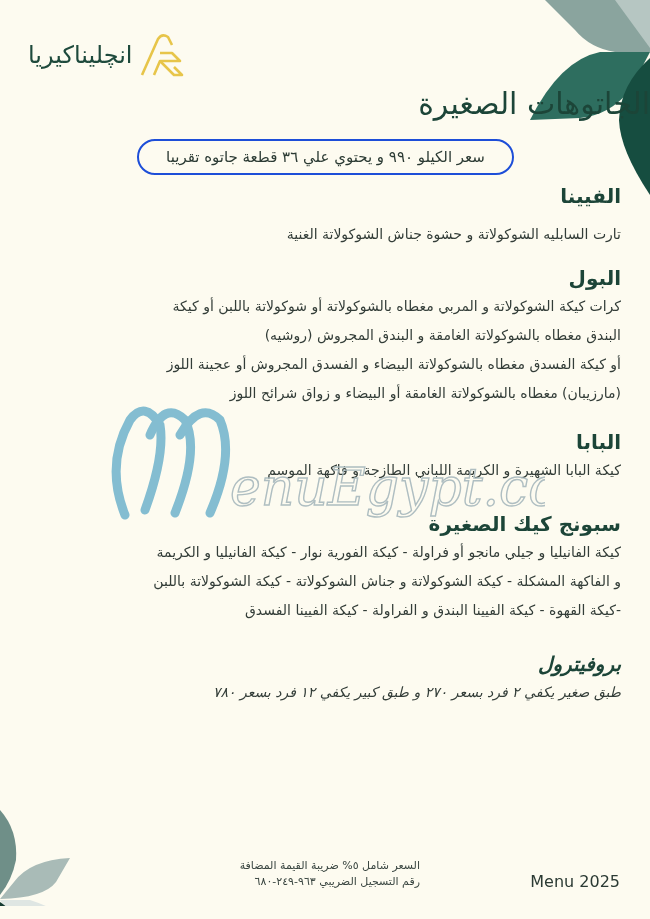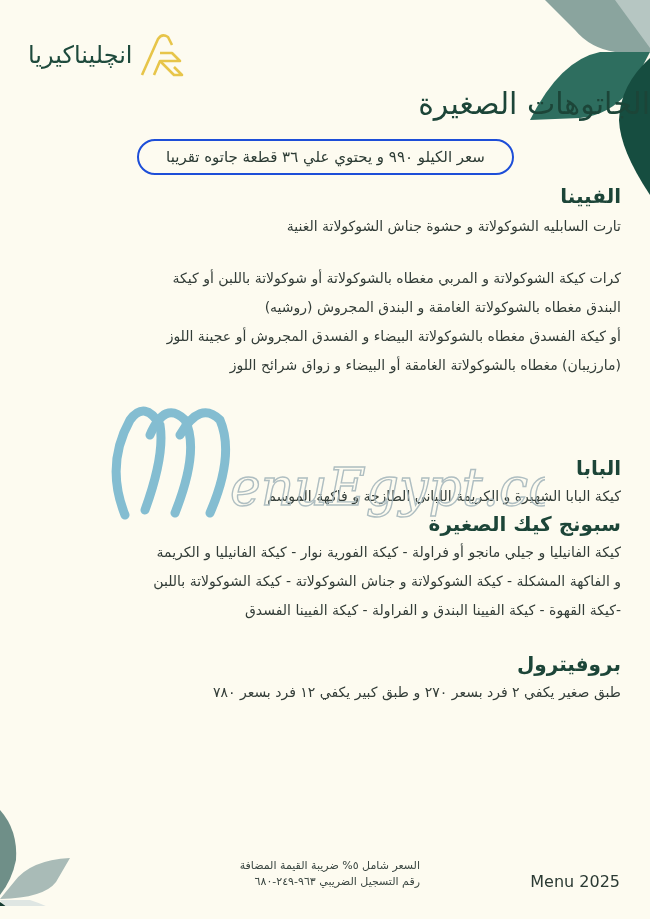--- a/index.html
+++ b/index.html
@@ -89,51 +89,52 @@
   </div>
 
   <h1 class="title">الجاتوهات الصغيرة</h1>
 
   <div class="pill">
     <span>سعر الكيلو ٩٩٠ و يحتوي علي ٣٦ قطعة جاتوه تقريبا</span>
   </div>
 
   <div class="section" style="top:182px;">
     <div class="sec-title">الفيينا</div>
-    <div class="sec-body" style="margin-top:2px;">
+    <div class="sec-body" style="margin-top:10px;">
       <p>تارت السابليه الشوكولاتة و حشوة جناش الشوكولاتة الغنية</p>
     </div>
   </div>
 
   <div class="section" style="top:264px;">
+    <div class="sec-title">البول</div>
     <div class="sec-body">
       <p>كرات كيكة الشوكولاتة و المربي مغطاه بالشوكولاتة أو شوكولاتة باللبن أو كيكة</p>
       <p>البندق مغطاه بالشوكولاتة الغامقة و البندق المجروش (روشيه)</p>
       <p>أو كيكة الفسدق مغطاه بالشوكولاتة البيضاء و الفسدق المجروش أو عجينة اللوز</p>
       <p>(مارزيبان) مغطاه بالشوكولاتة الغامقة أو البيضاء و زواق شرائح اللوز</p>
     </div>
   </div>
 
-  <div class="section" style="top:428px;margin-top:26px;">
+  <div class="section" style="top:428px;">
     <div class="sec-title">البابا</div>
     <div class="sec-body">
       <p>كيكة البابا الشهيرة و الكريمة اللباني الطازجة و فاكهة الموسم</p>
     </div>
   </div>
 
   <div class="section" style="top:510px;">
     <div class="sec-title">سبونج كيك الصغيرة</div>
     <div class="sec-body">
       <p>كيكة الفانيليا و جيلي مانجو أو فراولة - كيكة الفورية نوار - كيكة الفانيليا و الكريمة</p>
       <p>و الفاكهة المشكلة - كيكة الشوكولاتة و جناش الشوكولاتة - كيكة الشوكولاتة باللبن</p>
       <p>-كيكة القهوة - كيكة الفيينا البندق و الفراولة - كيكة الفيينا الفسدق</p>
     </div>
   </div>
 
-  <div class="section" style="top:650px;">
+  <div class="section" style="top:650px;font-style:italic;">
     <div class="sec-title">بروفيترول</div>
     <div class="sec-body">
       <p>طبق صغير يكفي ٢ فرد بسعر ٢٧٠ و طبق كبير يكفي ١٢ فرد بسعر ٧٨٠</p>
     </div>
   </div>
 
   <div class="watermark">
     <svg width="440" height="140" viewBox="0 0 440 140">
       <g fill="none" stroke="#6fb3cc" stroke-width="9" stroke-linecap="round" opacity="0.85">
         <path d="M20 120 Q0 70 25 25 Q40 5 55 30 Q60 60 40 115"></path>

